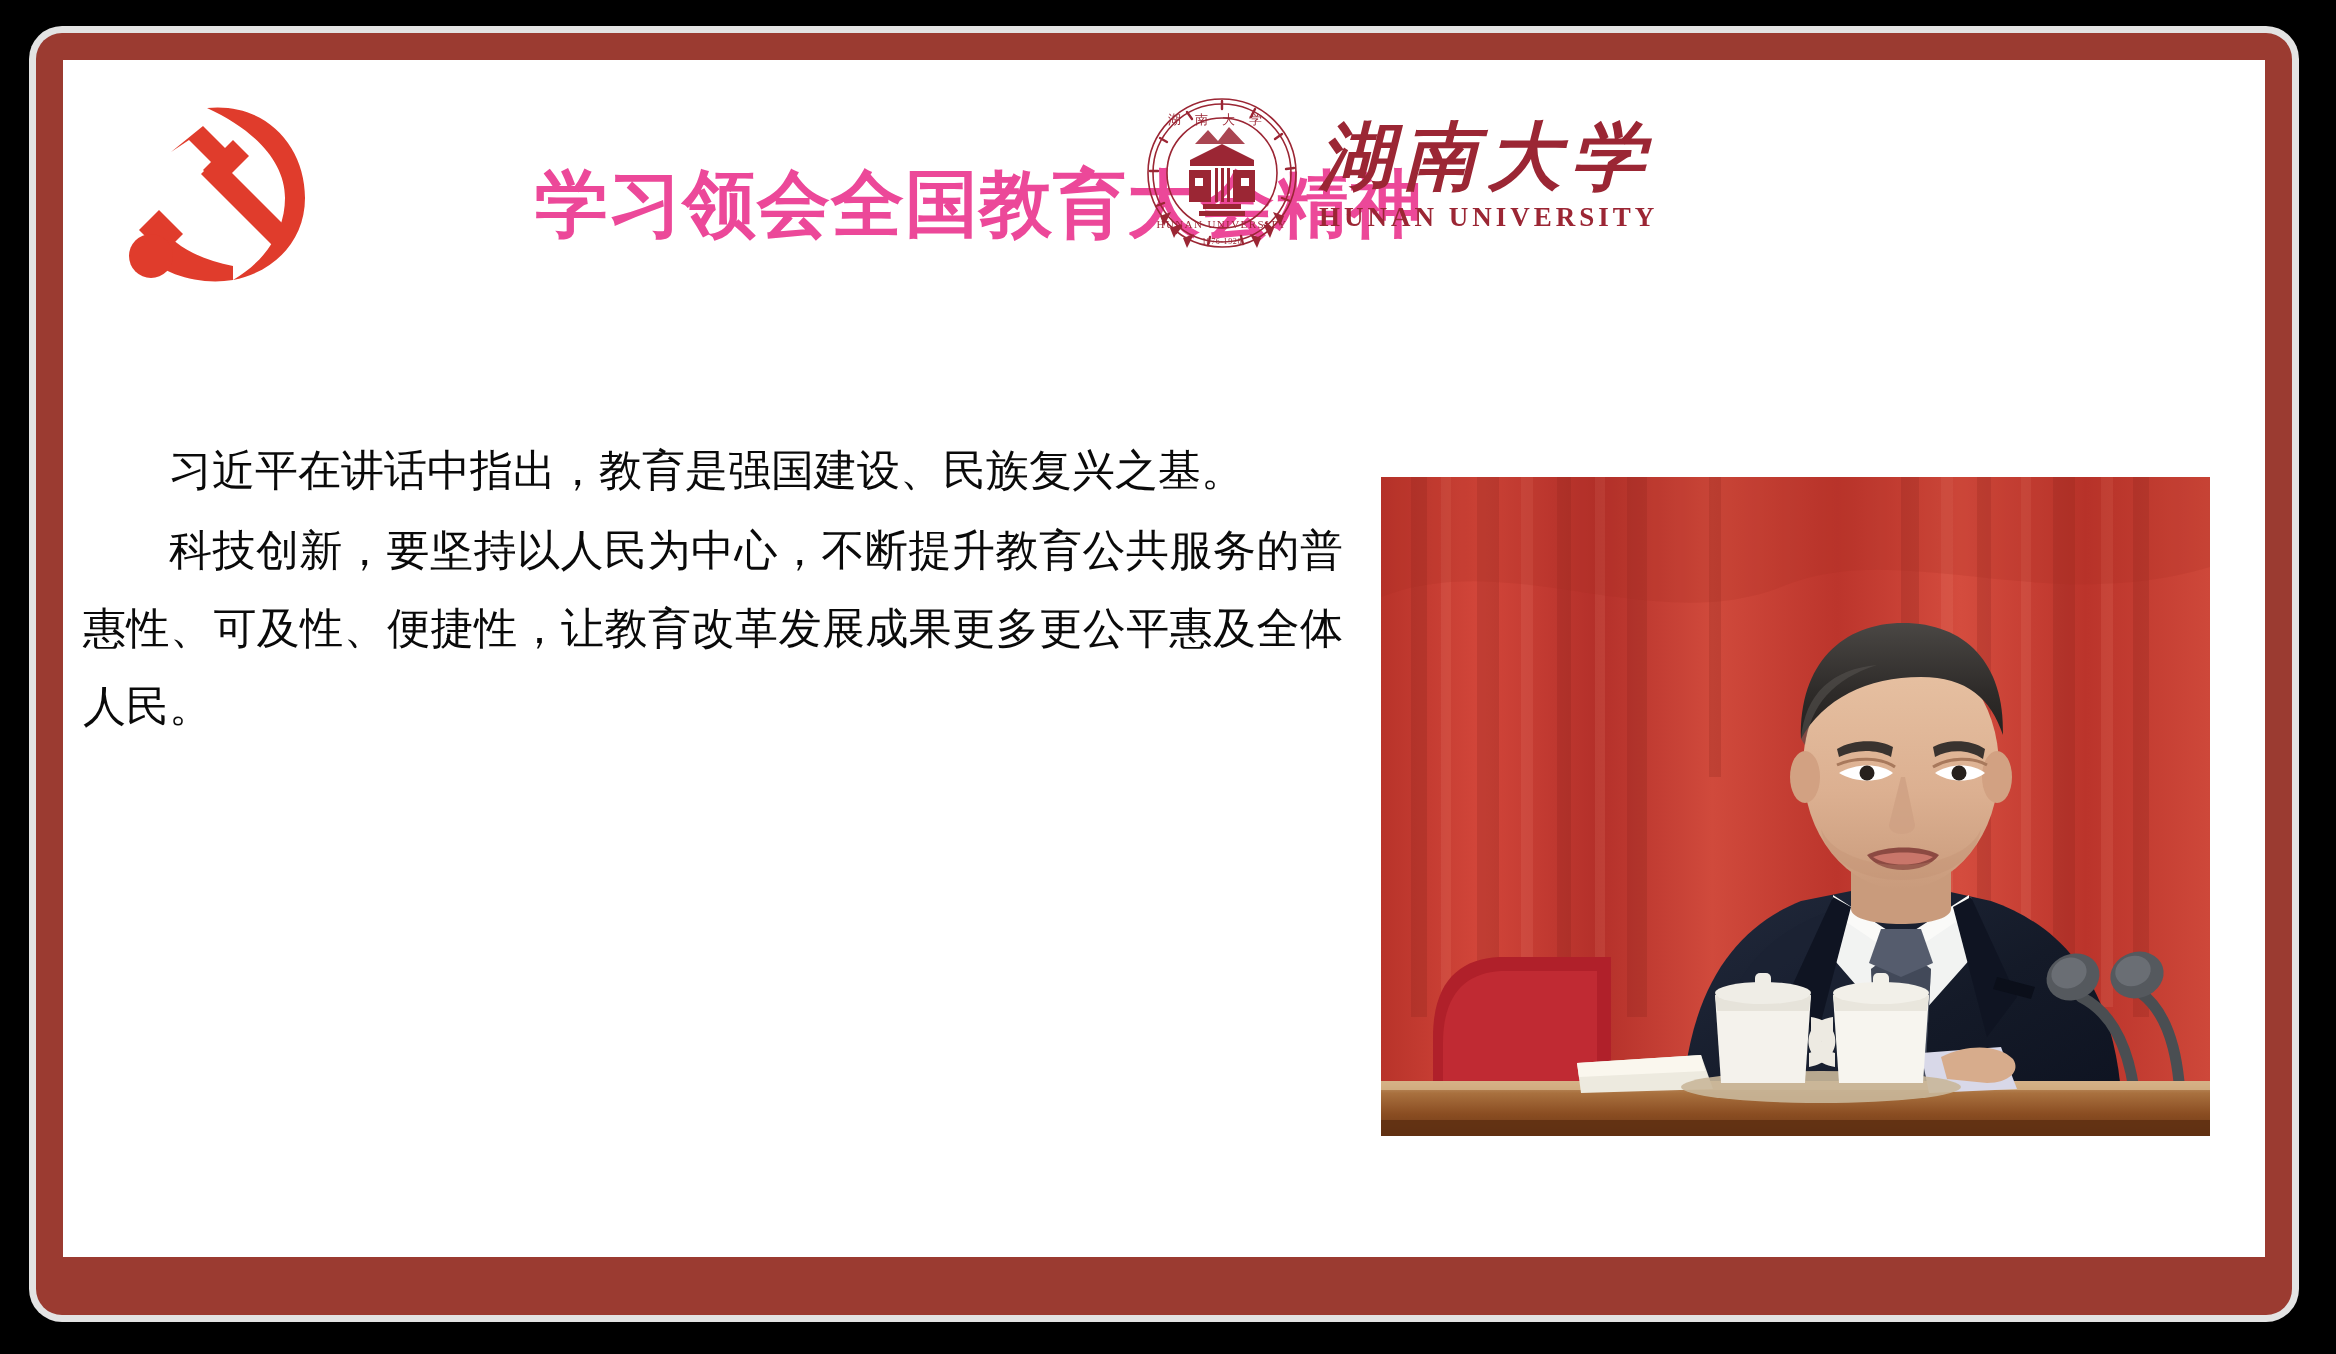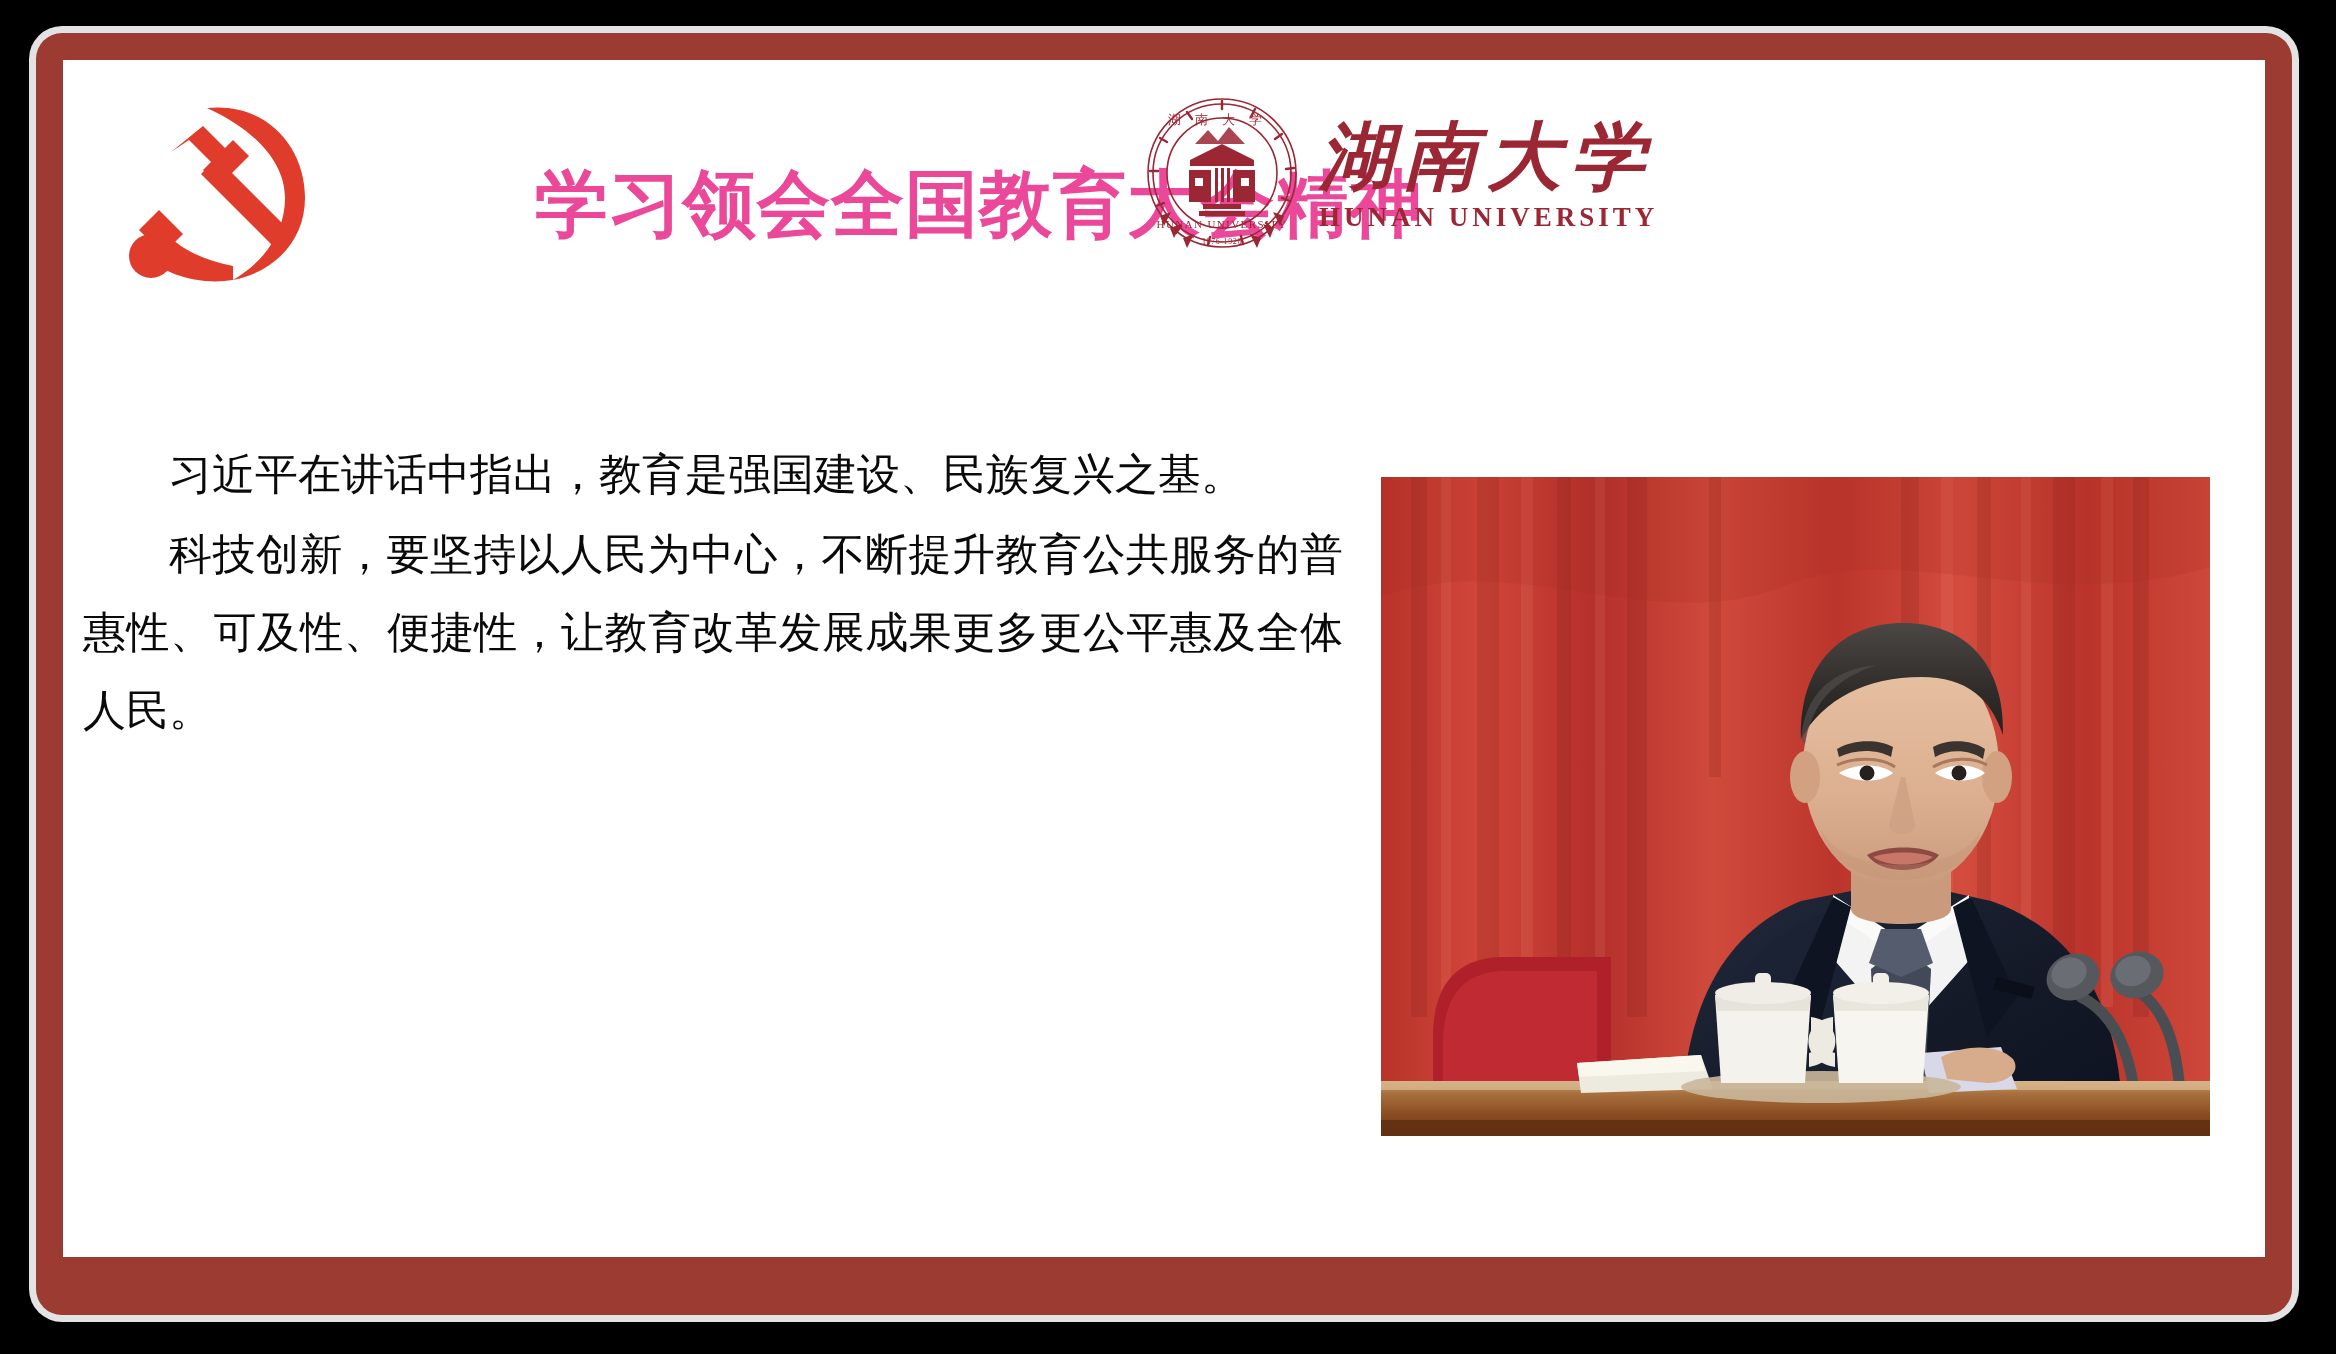--- a/index.html
+++ b/index.html
@@ -120,21 +120,21 @@
     width: 1260px;
   }
   .body-para {
     font-size: 43px;
     line-height: 78px;
     color: #0A0A0A;
     text-indent: 86px;
     margin: 0 0 2px 0;
     text-align: justify;
     text-justify: inter-ideograph;
-    font-family: Liberation Sans, sans-serif;
+    font-family: Liberation Mono, monospace;
     font-weight: normal;
   }
 
   
   #speech-photo {
     position: absolute;
     left: 1318px;
     top: 417px;
     width: 829px;
     height: 659px;

